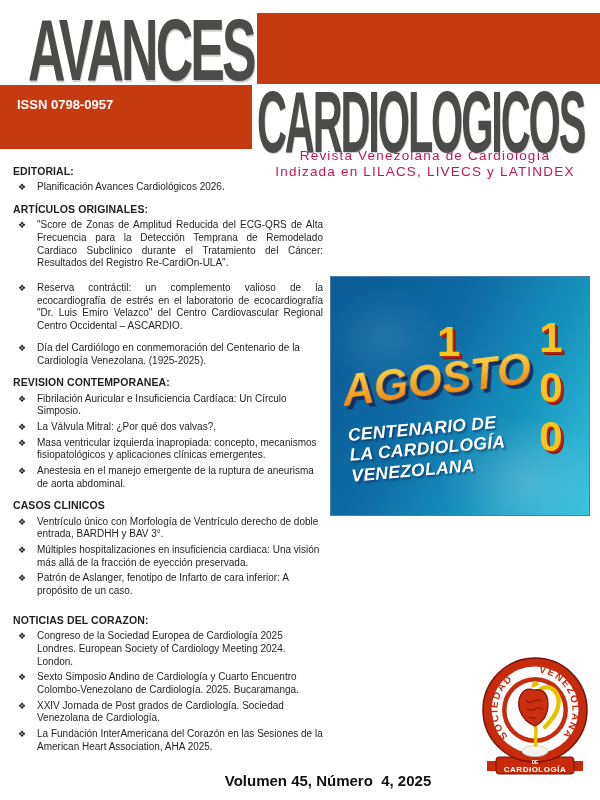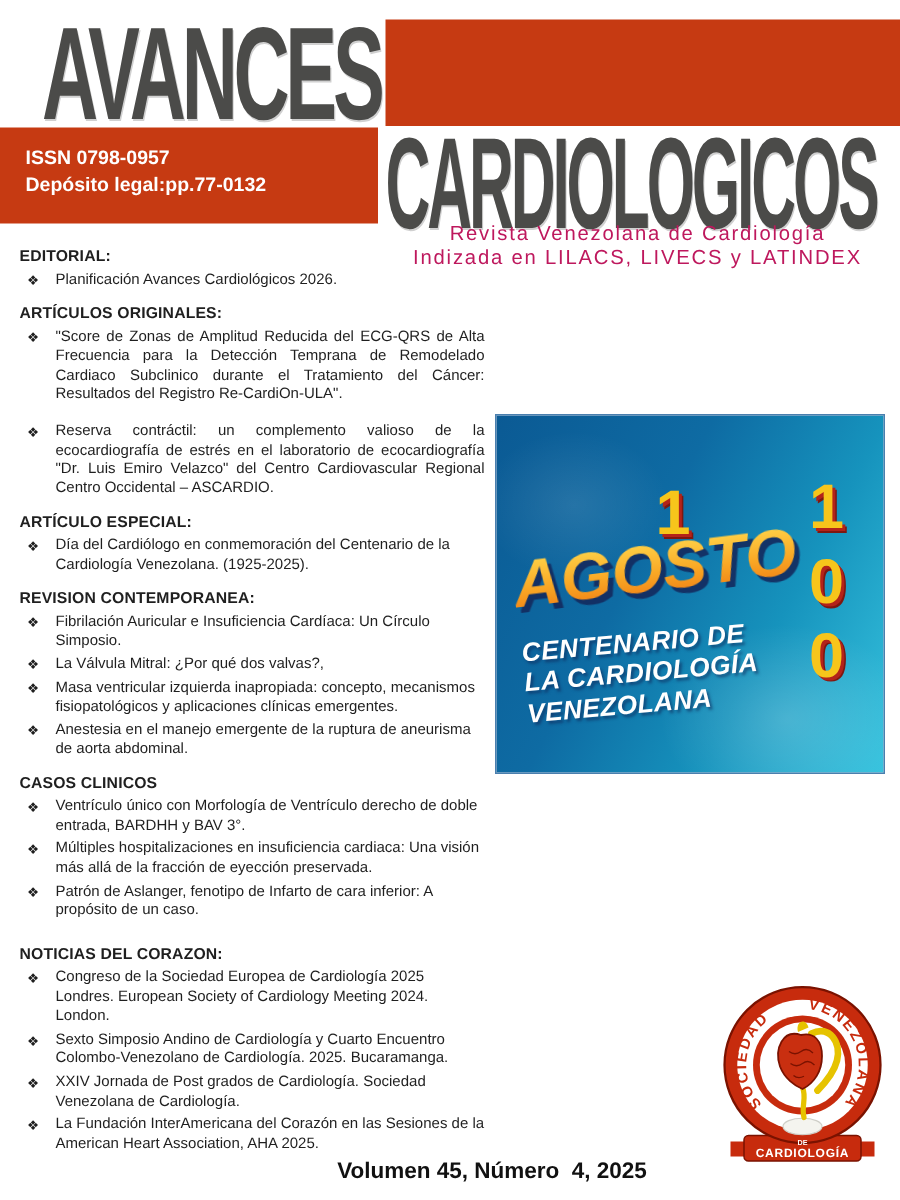--- a/index.html
+++ b/index.html
@@ -73,21 +73,20 @@
 </style>
 </head>
 <body>
 
 <div class="red-block-right"></div>
 <div class="mast-word word-avances">AVANCES</div>
 <div class="mast-word word-cardio">CARDIOLOGICOS</div>
 
 <div class="red-block-left">
   <div>ISSN 0798-0957</div>
-  <div>Depósito legal:pp.77-0132</div>
 </div>
 
 <div class="mast-subtitle">
   <div>Revista Venezolana de Cardiología</div>
   <div>Indizada en LILACS, LIVECS y LATINDEX</div>
 </div>
 
 <div class="toc">
 
   <div class="sec">
@@ -104,21 +103,20 @@
       <span class="bullet">❖</span>
       <span class="item-text">"Score de Zonas de Amplitud Reducida del ECG-QRS de Alta Frecuencia para la Detección Temprana de Remodelado Cardiaco Subclinico durante el Tratamiento del Cáncer: Resultados del Registro Re-CardiOn-ULA".</span>
     </div>
     <div class="item gap">
       <span class="bullet">❖</span>
       <span class="item-text">Reserva contráctil: un complemento valioso de la ecocardiografía de estrés en el laboratorio de ecocardiografía "Dr. Luis Emiro Velazco" del Centro Cardiovascular Regional Centro Occidental – ASCARDIO.</span>
     </div>
   </div>
 
   <div class="sec">
-    <div class="sec-h">ARTÍCULO ESPECIAL:</div>
     <div class="item">
       <span class="bullet">❖</span>
       <span class="item-text">Día del Cardiólogo en conmemoración del Centenario de la Cardiología Venezolana.   (1925-2025).</span>
     </div>
   </div>
 
   <div class="sec">
     <div class="sec-h">REVISION CONTEMPORANEA:</div>
     <div class="item">
       <span class="bullet">❖</span>

